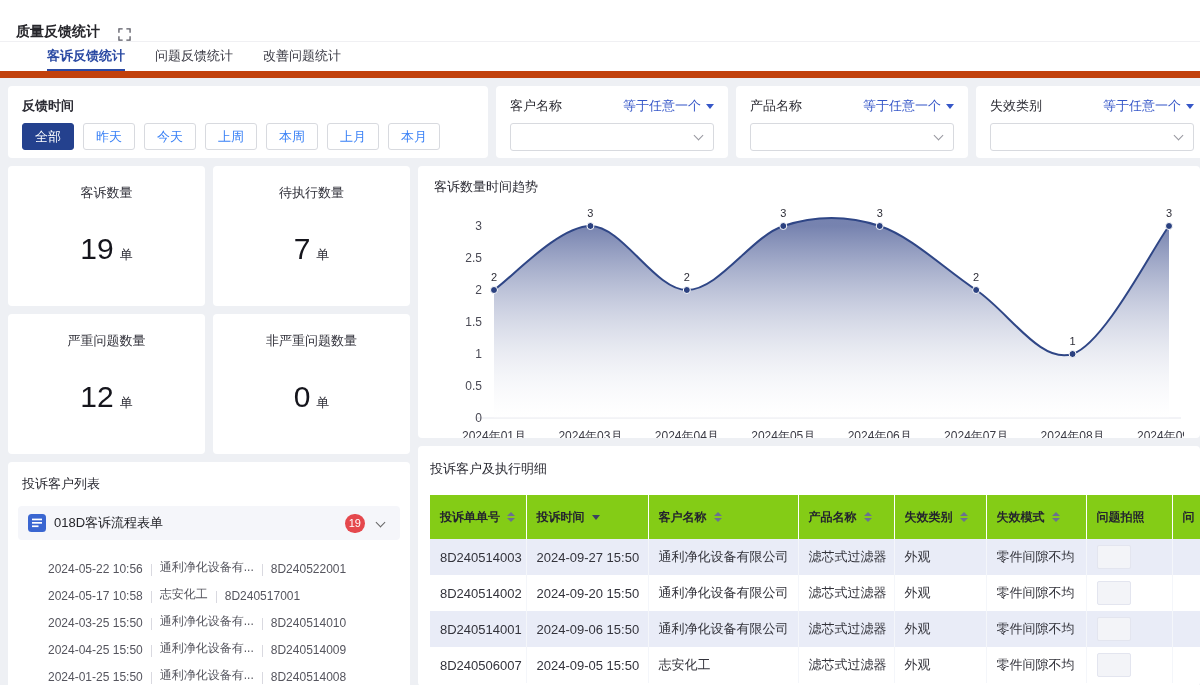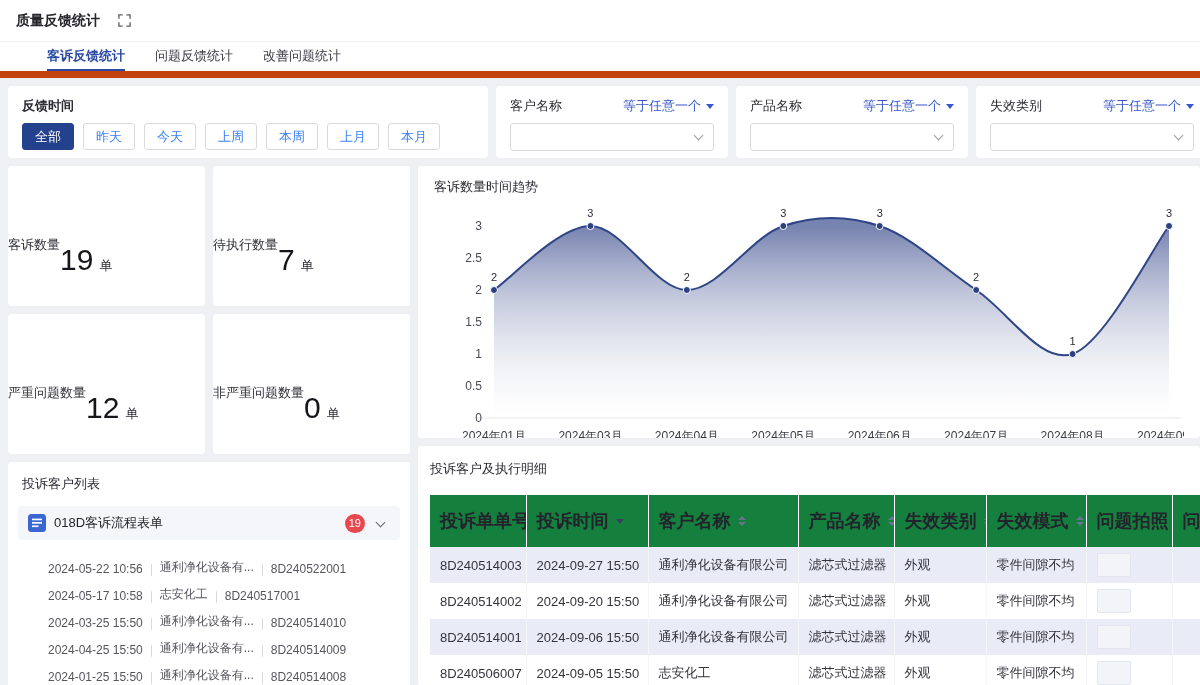--- a/index.html
+++ b/index.html
@@ -1,19 +1,19 @@
 <!DOCTYPE html>
 <html><head>
 <meta charset="utf-8">
 <style>
   *{box-sizing:border-box;margin:0;padding:0}
   html,body{width:1200px;height:685px;overflow:hidden}
   body{font-family:"Liberation Sans","DejaVu Sans",sans-serif;background:#eef0f4;color:#333}
   
-  .topbar{height:42px;background:#fff;display:flex;align-items:center;padding:0 16px;border-bottom:1px solid #f0f0f3}
+  .topbar{height:42px;background:#fff;display:flex;align-items:flex-end;padding:0 16px;border-bottom:1px solid #f0f0f3}
   .page-title{font-size:14px;font-weight:700;color:#26262b}
   .fs-icon{margin-left:18px;display:flex;cursor:pointer}
   
   .tabbar{height:36px;background:#fff;display:flex;align-items:stretch;padding-left:32px;border-bottom:7px solid #c2410c}
   .tab{display:flex;align-items:center;margin:0 15px;font-size:13px;color:#3a3a44;cursor:pointer;border-bottom:2px solid transparent}
   .tab.active{color:#2b4aa3;font-weight:700;border-bottom-color:#2b4aa3}
   
   .content{padding:8px}
   .card{background:#fff;border-radius:4px}
   .filter-row{display:flex;gap:8px;margin-bottom:8px}
@@ -27,21 +27,21 @@
   .dd-label{font-size:13px;color:#2b2b33}
   .dd-op{font-size:13px;color:#3657c8;display:flex;align-items:center;cursor:pointer;white-space:nowrap}
   .tri{display:inline-block;margin-left:5px;width:0;height:0;border-left:4px solid transparent;border-right:4px solid transparent;border-top:5px solid #3657c8}
   .dd-select{margin-top:8px;height:28px;border:1px solid #d8dadf;border-radius:3px;position:relative;cursor:pointer;background:#fff}
   .chev{position:absolute;right:11px;top:8px;width:7px;height:7px;border-right:1.6px solid #97979f;border-bottom:1.6px solid #97979f;transform:rotate(45deg)}
   
   .main-row{display:flex;gap:8px}
   .left-col{width:402px;flex:none}
   .right-col{width:782px;flex:none}
   .stats-grid{display:grid;grid-template-columns:197px 197px;grid-auto-rows:140px;gap:8px}
-  .stat-card{display:flex;flex-direction:row;align-items:center;padding-top:18px}
+  .stat-card{display:flex;flex-direction:column;align-items:center;padding-top:18px}
   .stat-label{font-size:13px;color:#2f2f38}
   .stat-value{margin-top:30px;display:flex;align-items:baseline;color:#15151c}
   .stat-num{font-size:30px}
   .stat-unit{font-size:13px;margin-left:6px;color:#2f2f38}
   
   .chart-card{height:272px;padding:12px 16px;overflow:hidden}
   .card-title{font-size:13px;color:#2b2b33}
   #trend-svg{display:block;margin-top:8px}
   #trend-svg text{font-family:"Liberation Sans","DejaVu Sans",sans-serif}
   .tick{font-size:12px;fill:#4a4a55}
@@ -54,21 +54,21 @@
   .doc-icon{display:flex;flex:none}
   .group-name{font-size:13px;font-weight:400;color:#26262b;margin-left:8px;flex:1;white-space:nowrap;overflow:hidden}
   .badge{min-width:19px;height:19px;border-radius:10px;background:#e5484d;color:#fff;font-size:11px;display:inline-flex;align-items:center;justify-content:center;padding:0 4px;flex:none}
   .chev-down{width:7px;height:7px;border-right:1.6px solid #666;border-bottom:1.6px solid #666;transform:rotate(45deg);margin:-2px 6px 0 12px;flex:none}
   .list-item{display:flex;align-items:flex-end;height:27px;padding-left:40px;font-size:12px;color:#55555e;cursor:pointer;white-space:nowrap}
   .vd{width:1px;height:12px;background:#d9d9e0;margin:0 8px;flex:none}
   
   .table-card{margin-top:8px;height:240px;overflow:hidden;padding:14px 0 0 12px}
   .table-wrap{margin-top:17px;overflow:hidden}
   table{border-collapse:collapse;table-layout:fixed;width:812px}
-  th{background:#15803d;height:52px;font-size:18px;color:#23232e;text-align:left;padding:0 10px;font-weight:700;border-right:1px solid rgba(255,255,255,.55);white-space:nowrap;overflow:hidden;cursor:pointer}
+  th{background:#84cc16;height:44px;font-size:12px;color:#23232e;text-align:left;padding:0 10px;font-weight:700;border-right:1px solid rgba(255,255,255,.55);white-space:nowrap;overflow:hidden;cursor:pointer}
   th .th-inner{display:flex;align-items:center}
   td{height:36px;font-size:13px;color:#33333b;padding:0 10px;white-space:nowrap;overflow:hidden;border-right:1px solid rgba(43,74,163,0.05);background:#fff}
   tr.alt td{background:#e9ecf7}
   .sort{display:inline-flex;flex-direction:column;margin-left:7px;gap:2px}
   .sort i{width:0;height:0;border-left:4px solid transparent;border-right:4px solid transparent;display:block}
   .sort .up{border-bottom:4px solid #6b7190}
   .sort .down{border-top:4px solid #6b7190}
   .sort-desc{display:inline-block;margin-left:7px;width:0;height:0;border-left:4px solid transparent;border-right:4px solid transparent;border-top:5px solid #3c4160}
   .thumb{display:inline-block;width:34px;height:24px;background:#f3f4f8;border:1px solid #e3e5ef;border-radius:2px;vertical-align:middle;cursor:pointer}
 </style>

